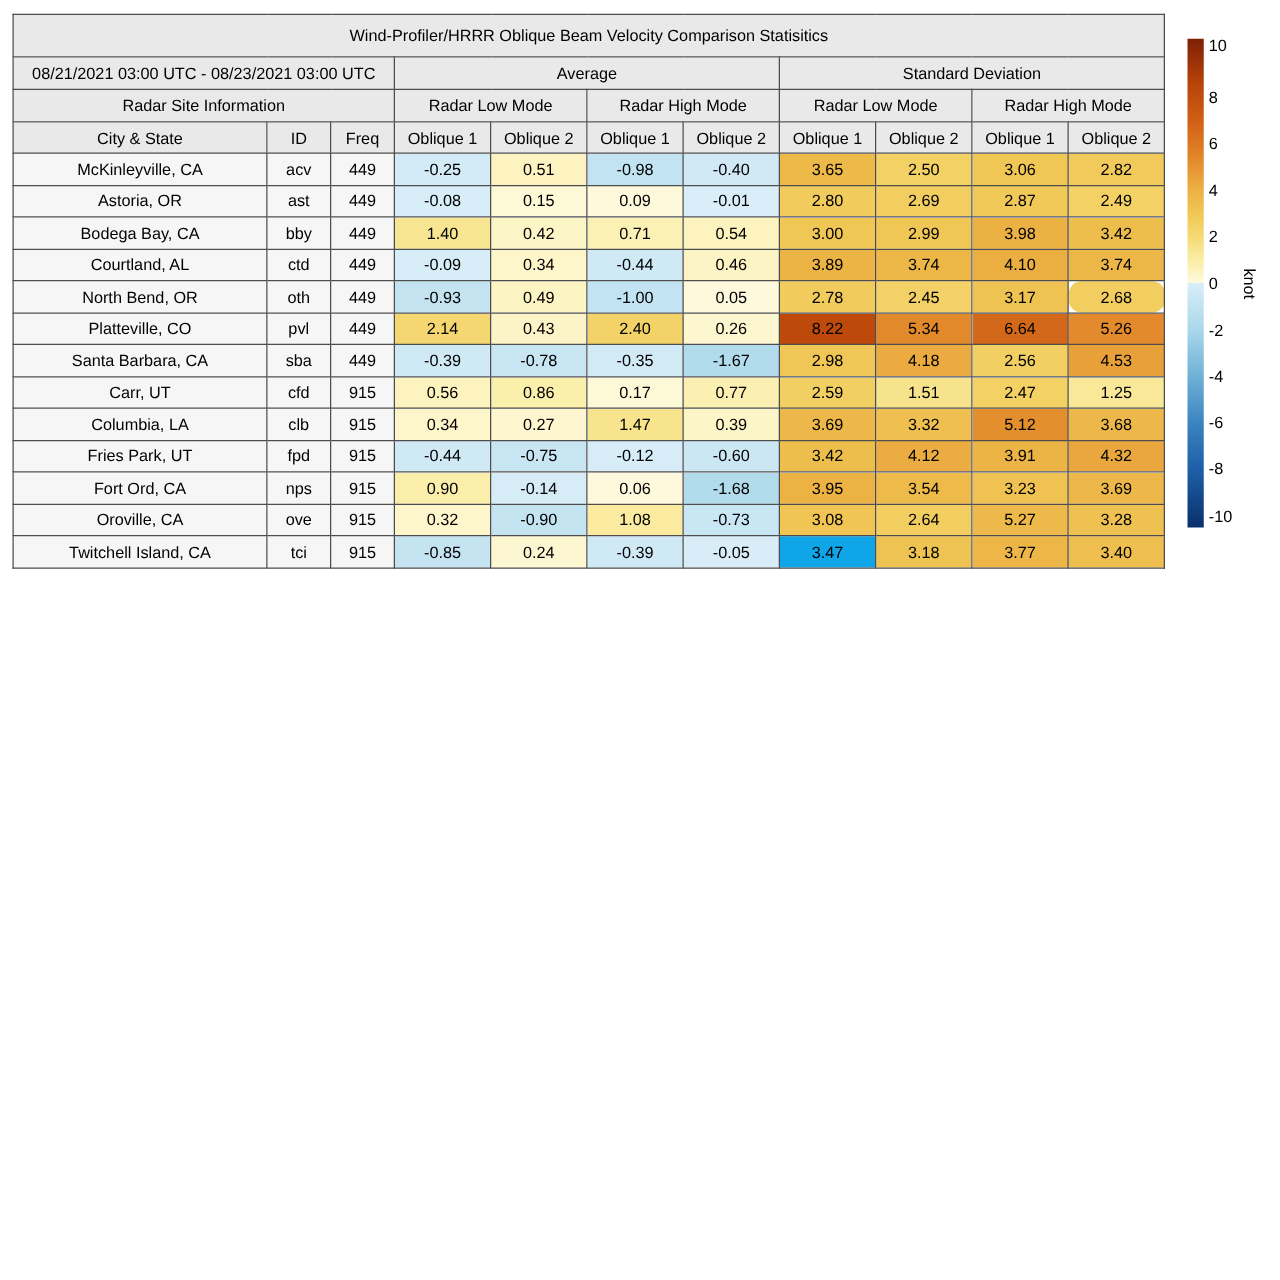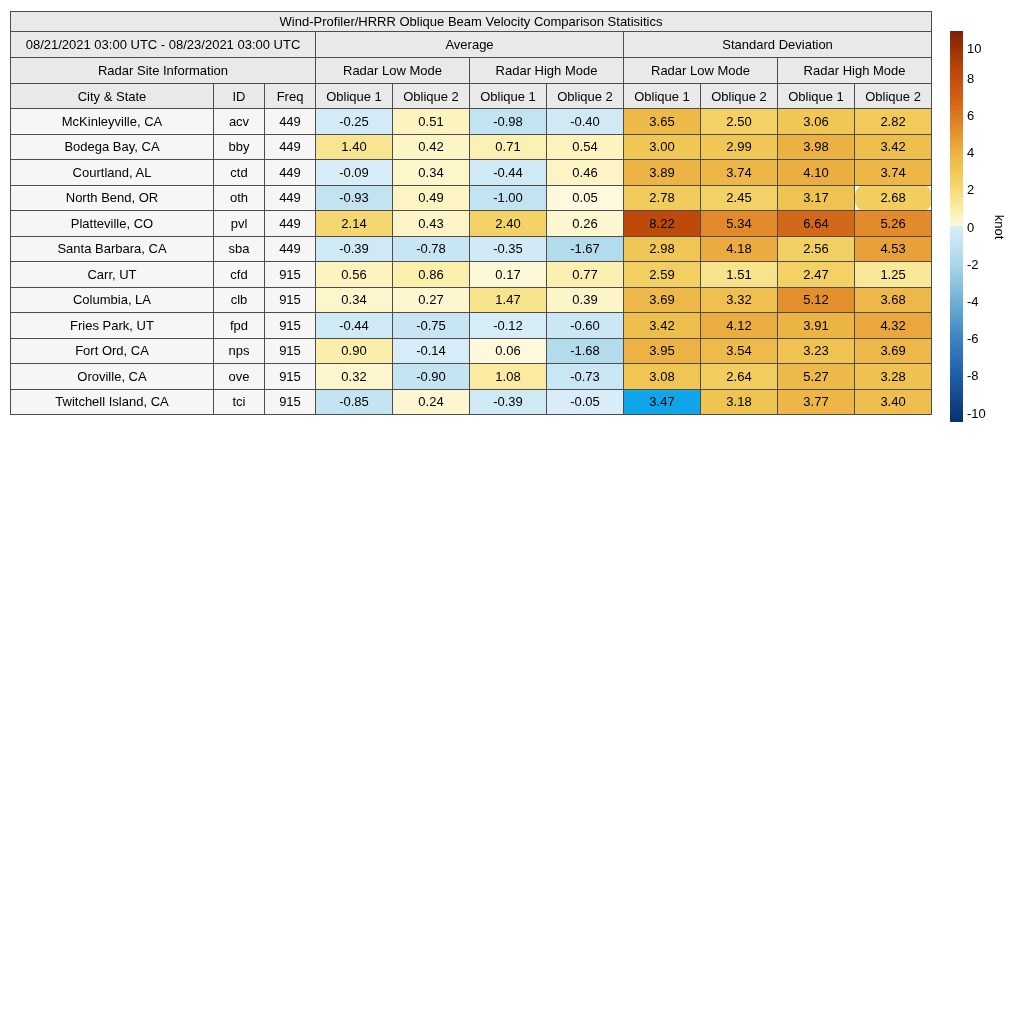--- a/index.html
+++ b/index.html
@@ -5,21 +5,21 @@
   html,body{margin:0;padding:0;background:#ffffff;}
   .canvas{position:relative;width:1024px;height:1024px;background:#ffffff;
           font-family:"Liberation Sans",sans-serif;color:#000;overflow:hidden;}
 
   table.stats{position:absolute;left:10px;top:11px;width:921px;
               border-collapse:collapse;table-layout:fixed;font-size:13px;}
   table.stats th, table.stats td{
       border:1px solid #4d4d4d;text-align:center;vertical-align:middle;
       font-weight:normal;padding:0;white-space:nowrap;overflow:hidden;}
   table.stats thead th{background:#e9e9e9;}
-  tr.title-row{height:20px;}
+  tr.title-row{height:34px;}
   tr.hdr-row{height:26px;}
   tr.col-row{height:25px;}
   tbody tr{height:25.5px;}
   td.site{background:#f6f6f6;}
 
   .colorbar{position:absolute;left:950px;top:31px;width:13px;height:391px;}
   .cb-tick{position:absolute;left:967px;transform:translateY(-50%);
            font-size:13px;line-height:13px;}
   .cb-label{position:absolute;left:992px;top:227px;transform:translateY(-50%);
             writing-mode:vertical-rl;font-size:13px;}
@@ -81,20 +81,33 @@
           <td style="background: rgb(211, 235, 246);">-0.25</td>
           <td style="background: rgb(252, 243, 193);">0.51</td>
           <td style="background: rgb(194, 227, 241);">-0.98</td>
           <td style="background: rgb(208, 233, 245);">-0.40</td>
           <td style="background: rgb(237, 185, 73);">3.65</td>
           <td style="background: rgb(243, 209, 101);">2.50</td>
           <td style="background: rgb(240, 198, 84);">3.06</td>
           <td style="background: rgb(241, 202, 91);">2.82</td>
         </tr>
         <tr>
+          <td class="site">Astoria, OR</td>
+          <td class="site">ast</td>
+          <td class="site">449</td>
+          <td style="background: rgb(215, 237, 247);">-0.08</td>
+          <td style="background: rgb(253, 248, 214);">0.15</td>
+          <td style="background: rgb(254, 249, 218);">0.09</td>
+          <td style="background: rgb(217, 238, 248);">-0.01</td>
+          <td style="background: rgb(241, 203, 91);">2.80</td>
+          <td style="background: rgb(242, 205, 95);">2.69</td>
+          <td style="background: rgb(241, 201, 89);">2.87</td>
+          <td style="background: rgb(243, 209, 101);">2.49</td>
+        </tr>
+        <tr>
           <td class="site">Bodega Bay, CA</td>
           <td class="site">bby</td>
           <td class="site">449</td>
           <td style="background: rgb(248, 229, 145);">1.40</td>
           <td style="background: rgb(252, 245, 198);">0.42</td>
           <td style="background: rgb(251, 241, 181);">0.71</td>
           <td style="background: rgb(252, 243, 191);">0.54</td>
           <td style="background: rgb(240, 199, 85);">3.00</td>
           <td style="background: rgb(240, 199, 85);">2.99</td>
           <td style="background: rgb(236, 177, 67);">3.98</td>
@@ -228,21 +241,21 @@
           <td style="background: #0ea5e9;">3.47</td>
           <td style="background: rgb(239, 195, 82);">3.18</td>
           <td style="background: rgb(237, 182, 71);">3.77</td>
           <td style="background: rgb(238, 190, 78);">3.40</td>
         </tr>
       </tbody>
   </table>
 
   <div class="colorbar" id="colorbar" style="background: linear-gradient(rgb(126, 32, 5) 0%, rgb(185, 69, 9) 9.52%, rgb(208, 95, 21) 16.67%, rgb(220, 119, 34) 21.43%, rgb(229, 146, 48) 26.19%, rgb(236, 177, 67) 30.95%, rgb(240, 199, 85) 35.71%, rgb(245, 218, 116) 40.48%, rgb(250, 237, 164) 45.24%, rgb(254, 250, 223) 50%, rgb(217, 238, 248) 50%, rgb(170, 215, 234) 59.52%, rgb(111, 177, 213) 69.05%, rgb(60, 132, 192) 78.57%, rgb(30, 95, 168) 88.1%, rgb(10, 48, 107) 100%);"></div>
   <div id="cb-ticks">
-      <div class="cb-tick" style="top: 48px;">10</div>
+      <div class="cb-tick" style="top: 36px;">10</div>
       <div class="cb-tick" style="top: 77.5476px;">8</div>
       <div class="cb-tick" style="top: 114.786px;">6</div>
       <div class="cb-tick" style="top: 152.024px;">4</div>
       <div class="cb-tick" style="top: 189.262px;">2</div>
       <div class="cb-tick" style="top: 226.5px;">0</div>
       <div class="cb-tick" style="top: 263.738px;">-2</div>
       <div class="cb-tick" style="top: 300.976px;">-4</div>
       <div class="cb-tick" style="top: 338.214px;">-6</div>
       <div class="cb-tick" style="top: 375.452px;">-8</div>
       <div class="cb-tick" style="top: 412.69px;">-10</div>

